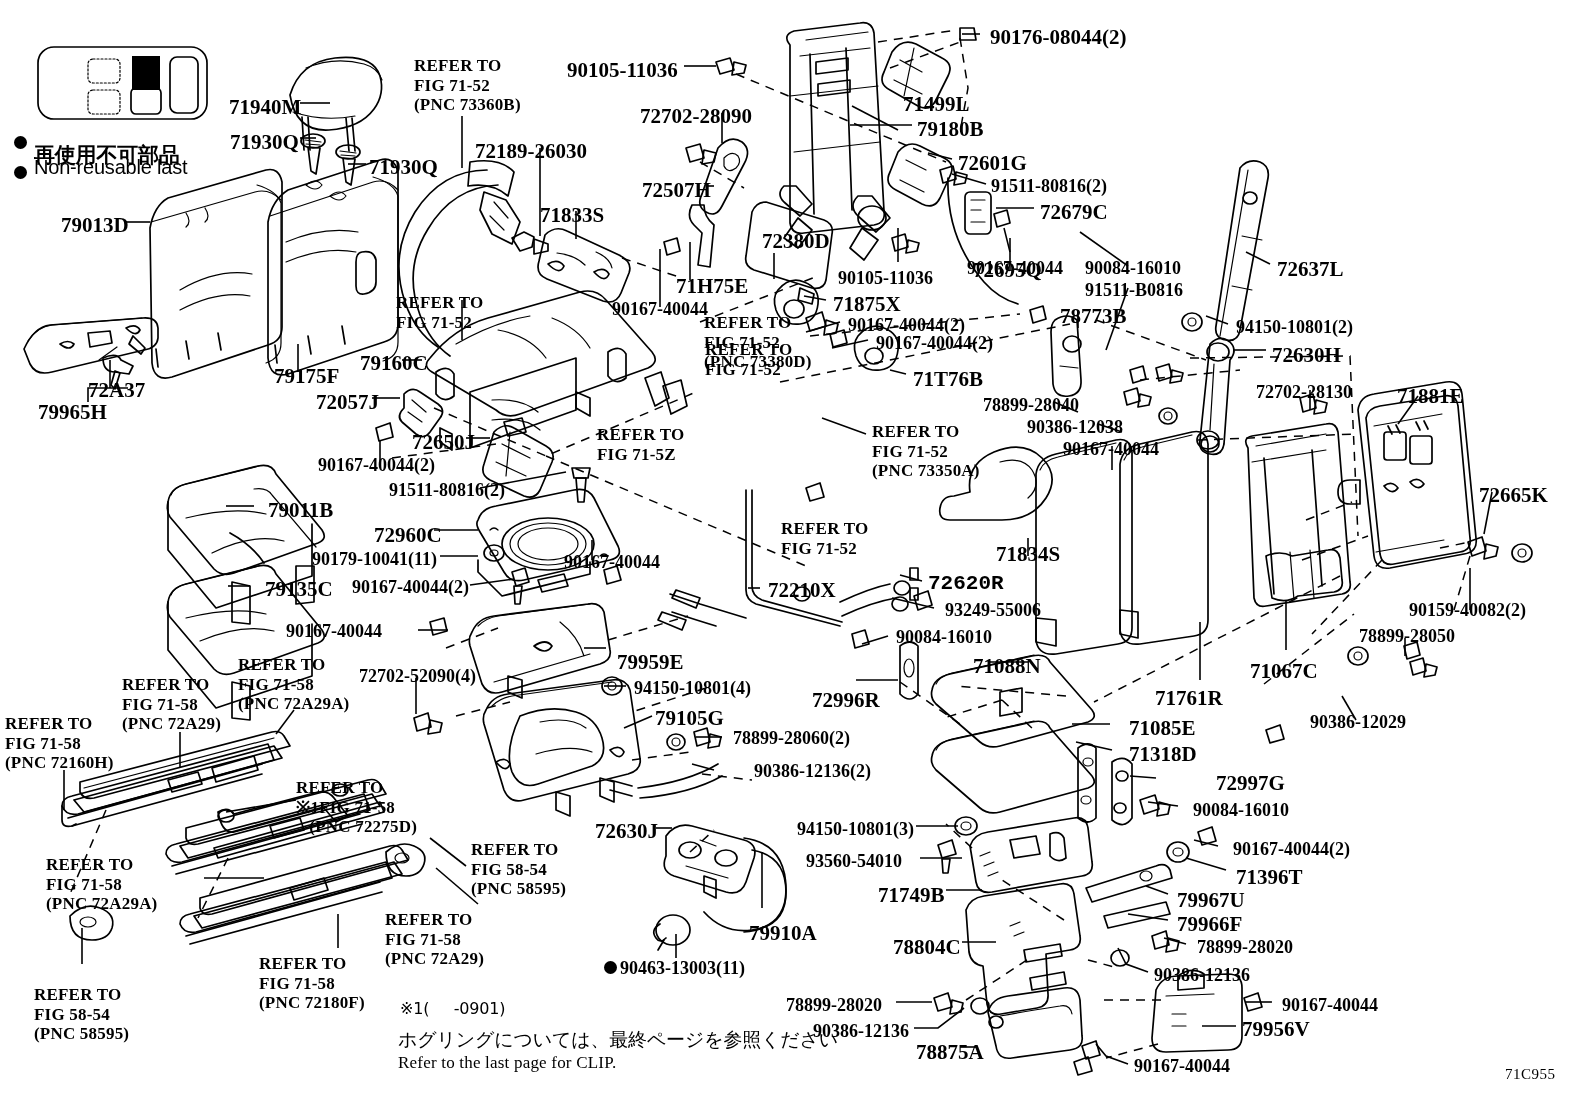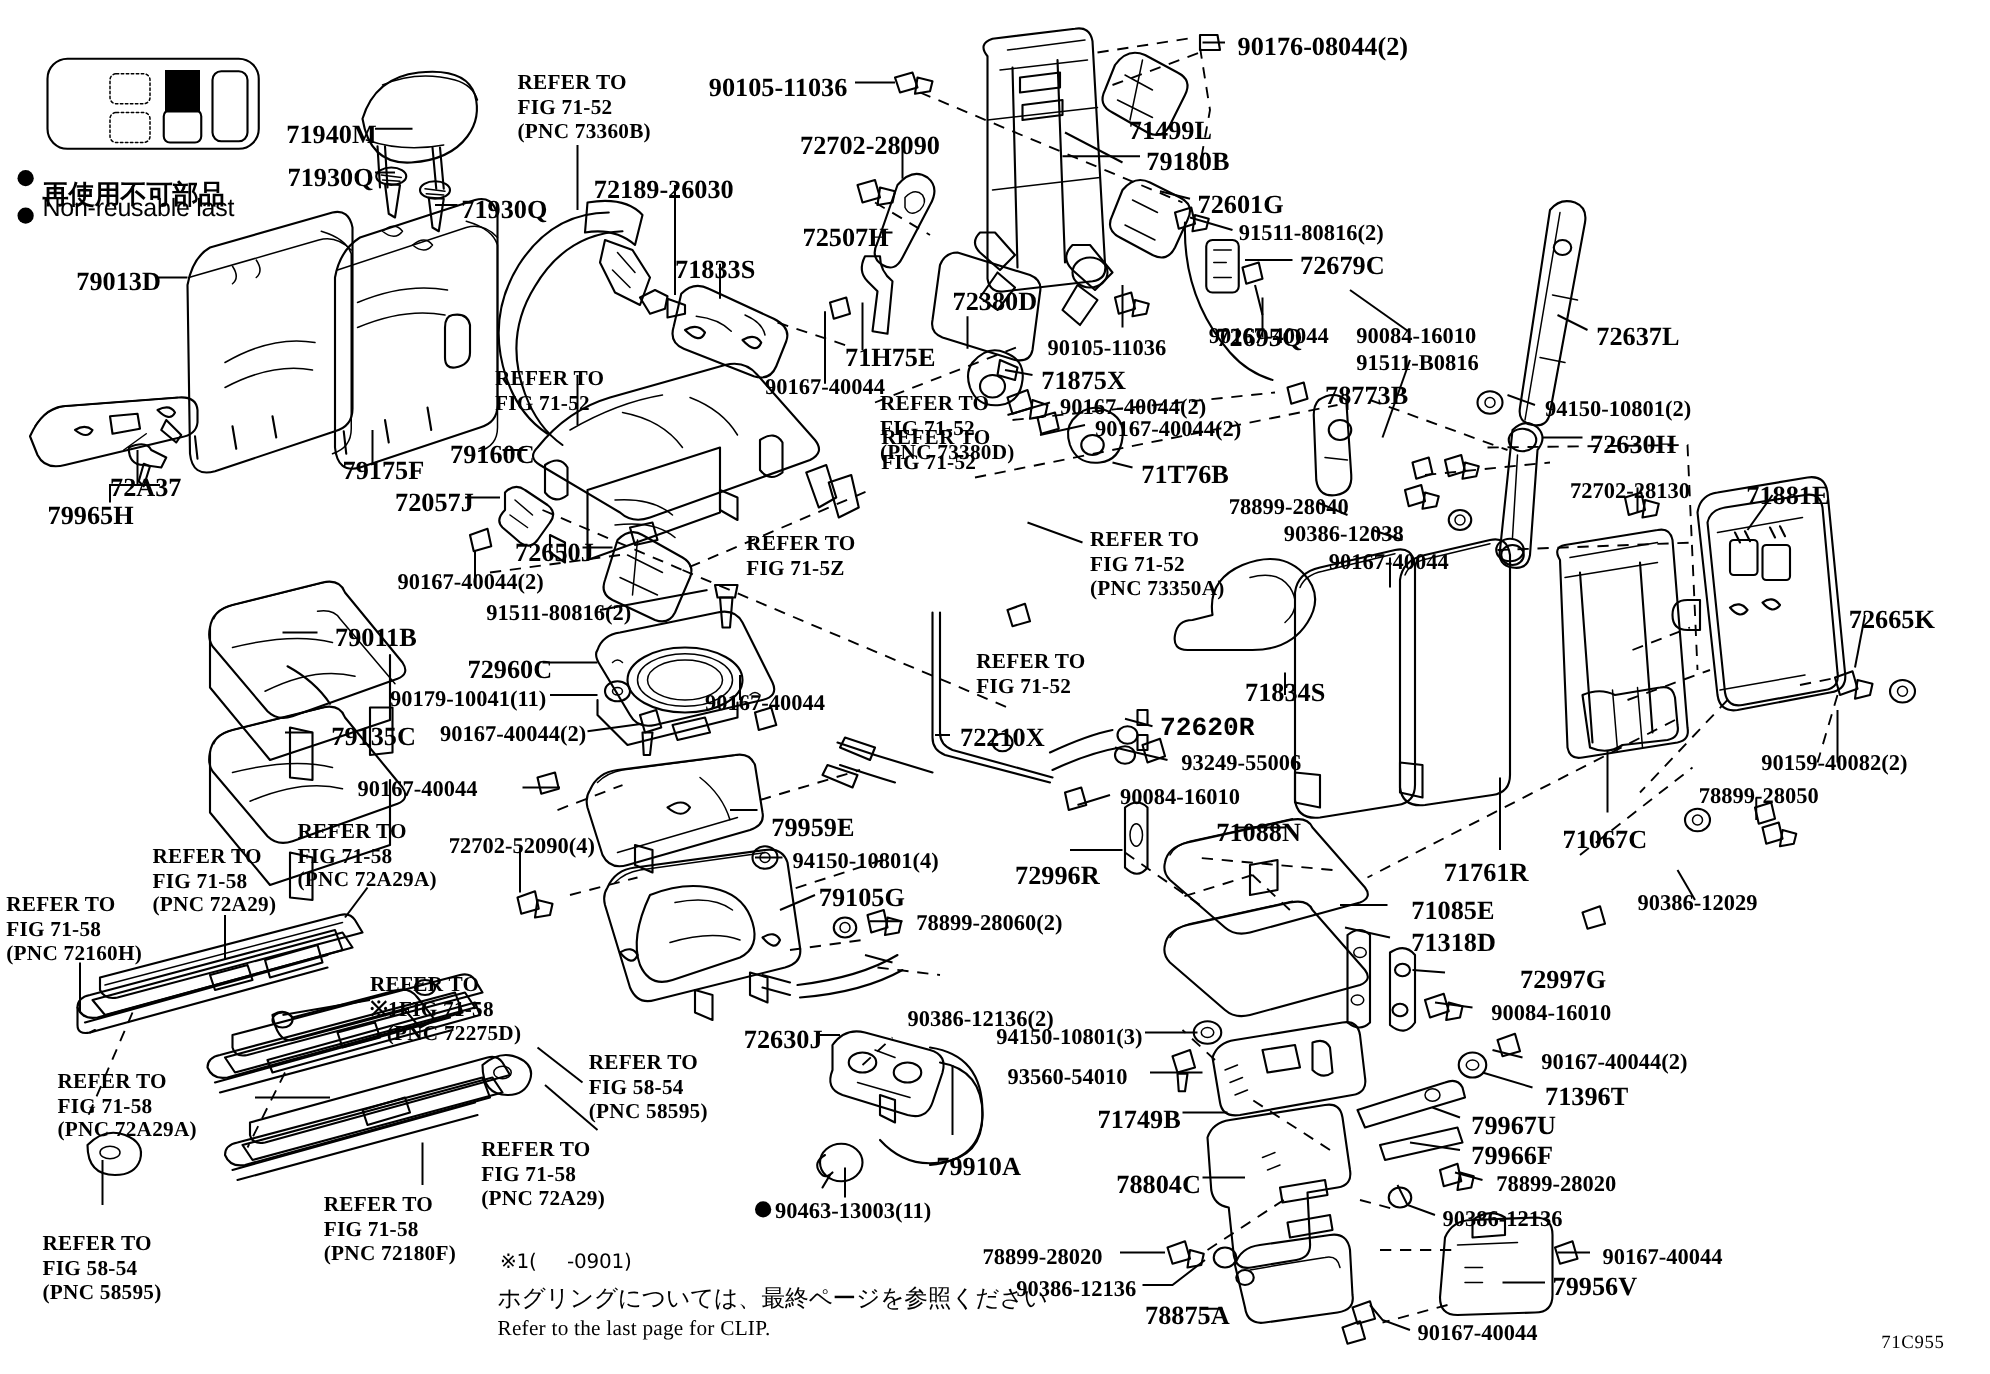--- a/index.html
+++ b/index.html
@@ -800,21 +800,21 @@
       <div class="lbl pn-s" style="left: 312px; top: 550px;">90179-10041(11)</div>
       <div class="lbl pn-s" style="left: 564px; top: 553px;">90167-40044</div>
       <div class="lbl pn" style="left: 265px; top: 578px;">79135C</div>
       <div class="lbl pn-s" style="left: 352px; top: 578px;">90167-40044(2)</div>
       <div class="lbl pn-s" style="left: 286px; top: 622px;">90167-40044</div>
       <div class="lbl pn" style="left: 617px; top: 651px;">79959E</div>
       <div class="lbl pn-s" style="left: 359px; top: 667px;">72702-52090(4)</div>
       <div class="lbl pn-s" style="left: 634px; top: 679px;">94150-10801(4)</div>
       <div class="lbl pn" style="left: 655px; top: 707px;">79105G</div>
       <div class="lbl pn-s" style="left: 733px; top: 729px;">78899-28060(2)</div>
-      <div class="lbl pn-s" style="left: 726px; top: 762px; margin-top: 44px;">90386-12136(2)</div>
+      <div class="lbl pn-s" style="left: 754px; top: 762px;">90386-12136(2)</div>
       <div class="lbl pn" style="left: 595px; top: 820px;">72630J</div>
       <div class="lbl pn" style="left: 749px; top: 922px;">79910A</div>
       <div class="lbl pn-s" style="left: 620px; top: 959px;">90463-13003(11)</div>
       <div class="lbl pn" style="left: 768px; top: 579px;">72210X</div>
       <div class="lbl ref" style="left: 781px; top: 519px;">REFER TO
 FIG 71-52</div>
       <div class="lbl ref" style="left: 597px; top: 425px;">REFER TO
 FIG 71-5Z</div>
       <div class="lbl ref" style="left: 705px; top: 340px;">REFER TO
 FIG 71-52</div>

